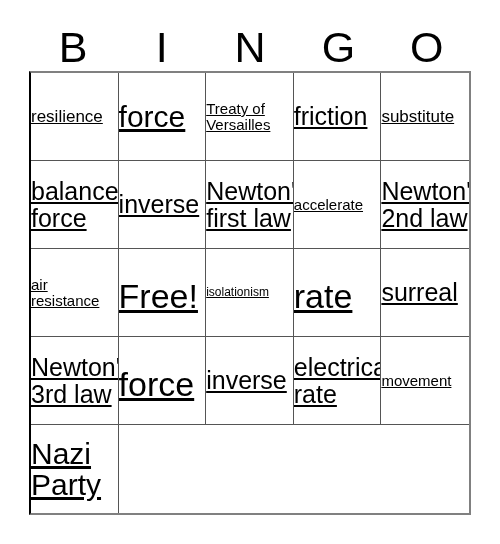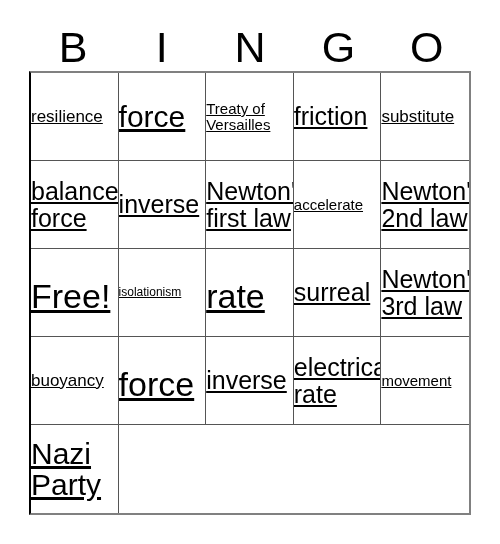--- a/index.html
+++ b/index.html
@@ -135,37 +135,38 @@
 first law</span>
       </div>
       <div class="bingo-cell">
         <span class="cell-text fs-sm">accelerate</span>
       </div>
       <div class="bingo-cell">
         <span class="cell-text fs-lg">Newton's
 2nd law</span>
       </div>
       <div class="bingo-cell">
+        <span class="cell-text fs-sm">air
+resistance</span>
+      </div>
+      <div class="bingo-cell">
         <span class="cell-text fs-huge">Free!</span>
       </div>
       <div class="bingo-cell">
         <span class="cell-text fs-xs">isolationism</span>
       </div>
       <div class="bingo-cell">
         <span class="cell-text fs-huge">rate</span>
       </div>
       <div class="bingo-cell">
         <span class="cell-text fs-xl">surreal</span>
       </div>
       <div class="bingo-cell">
         <span class="cell-text fs-lg">Newton's
 3rd law</span>
-      </div>
-      <div class="bingo-cell">
-        <span class="cell-text fs-md">buoyancy</span>
       </div>
       <div class="bingo-cell">
         <span class="cell-text fs-huge">force</span>
       </div>
       <div class="bingo-cell">
         <span class="cell-text fs-xl">inverse</span>
       </div>
       <div class="bingo-cell">
         <span class="cell-text fs-lg">electrical
 rate</span>

